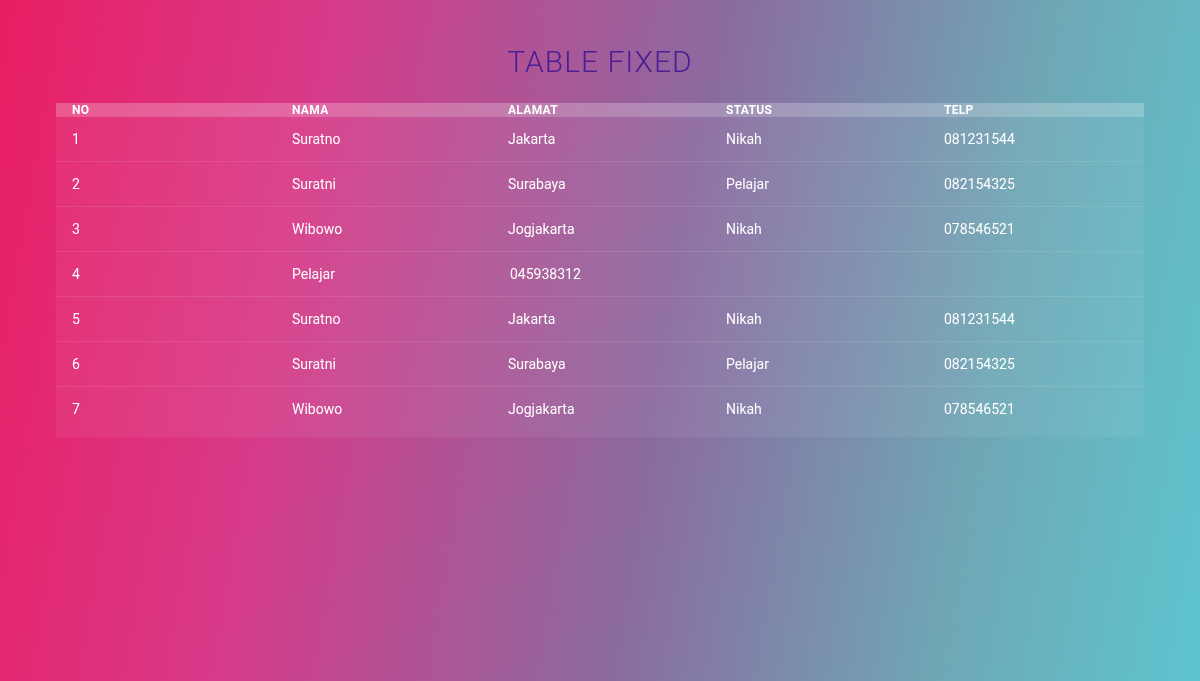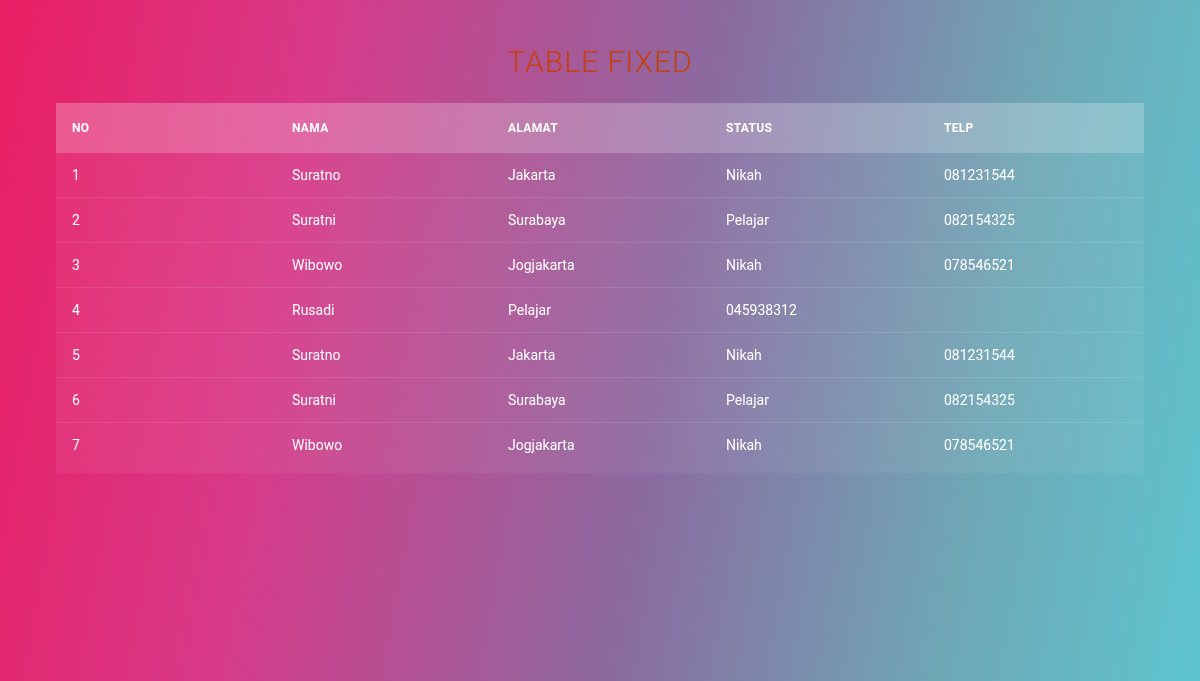--- a/index.html
+++ b/index.html
@@ -12,35 +12,35 @@
   flex-direction: column;
   align-items: center;
 }
 .title {
   font-size: 30px;
   font-weight: 300;
   letter-spacing: 1px;
   margin-top: 44px;
   margin-bottom: 24px;
   text-align: center;
-  color: #c2410c;
+  color: #4c1d95;
 }
 .container {
   width: 1088px;
   background: rgba(255,255,255,0.06);
   display: flex;
   flex-direction: column;
 }
 .thead {
   display: flex;
   background: rgba(255,255,255,0.20);
   font-size: 12px;
   font-weight: 700;
   letter-spacing: .3px;
-  padding: 18px 0;
+  padding: 0 0;
 }
 .thead .cell { text-transform: uppercase; }
 .tbody-scroll {
   height: 320px;
   overflow-y: auto;
 }
 .row {
   display: flex;
   font-size: 14px;
   font-weight: 400;
@@ -89,21 +89,20 @@
     </div>
     <div class="row">
       <div class="cell c-no">3</div>
       <div class="cell c-nama">Wibowo</div>
       <div class="cell c-alamat">Jogjakarta</div>
       <div class="cell c-status">Nikah</div>
       <div class="cell c-telp">078546521</div>
     </div>
     <div class="row">
       <div class="cell c-no">4</div>
-      <div class="cell c-nama">Rusadi</div>
       <div class="cell c-status">Pelajar</div>
       <div class="cell c-telp">045938312</div>
     </div>
     <div class="row">
       <div class="cell c-no">5</div>
       <div class="cell c-nama">Suratno</div>
       <div class="cell c-alamat">Jakarta</div>
       <div class="cell c-status">Nikah</div>
       <div class="cell c-telp">081231544</div>
     </div>

